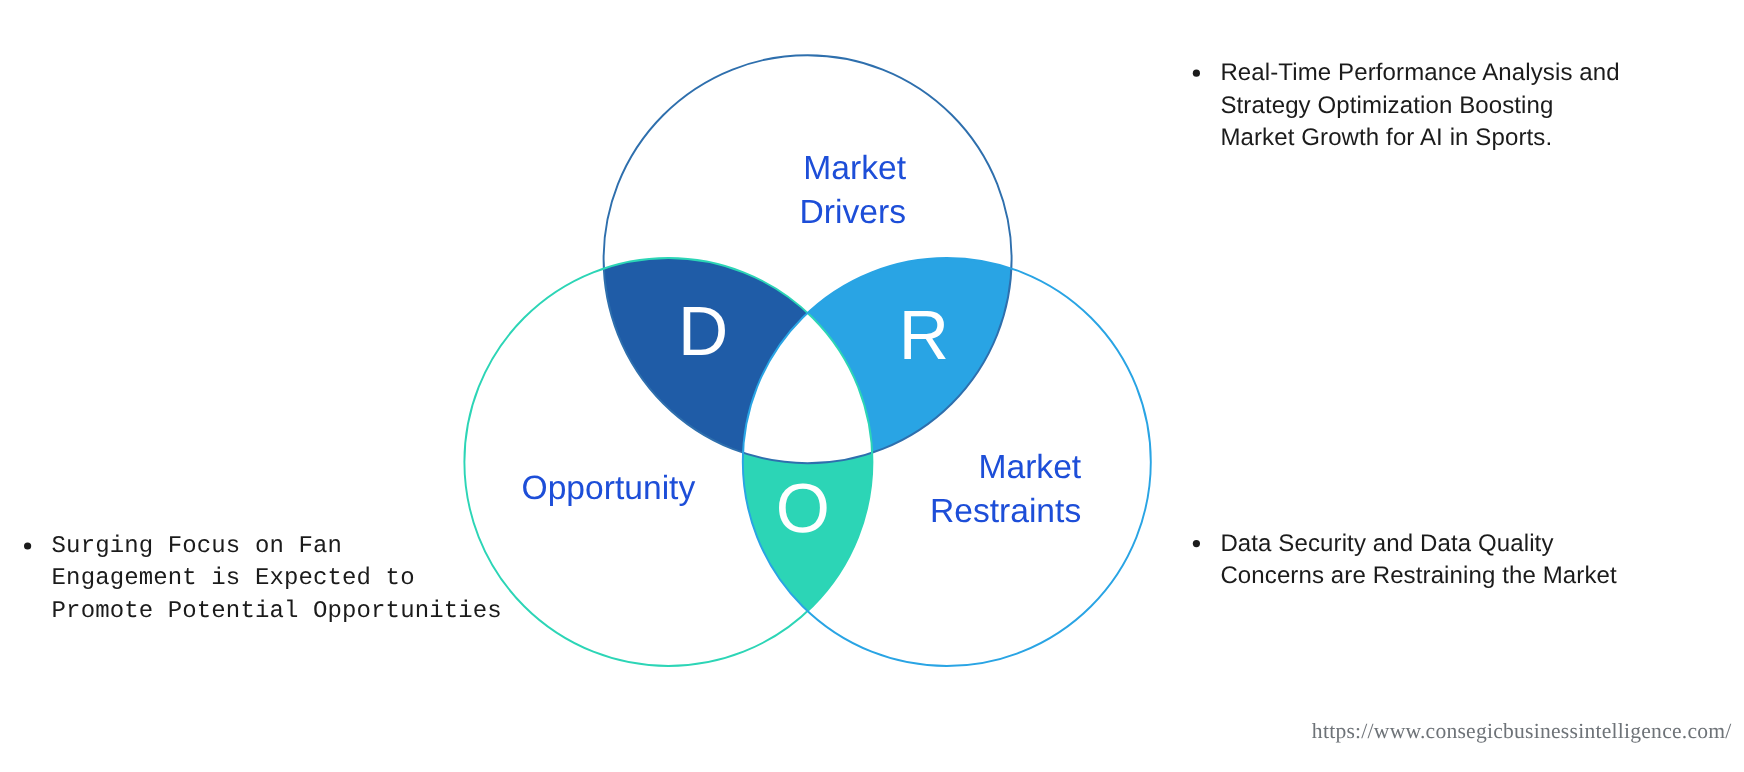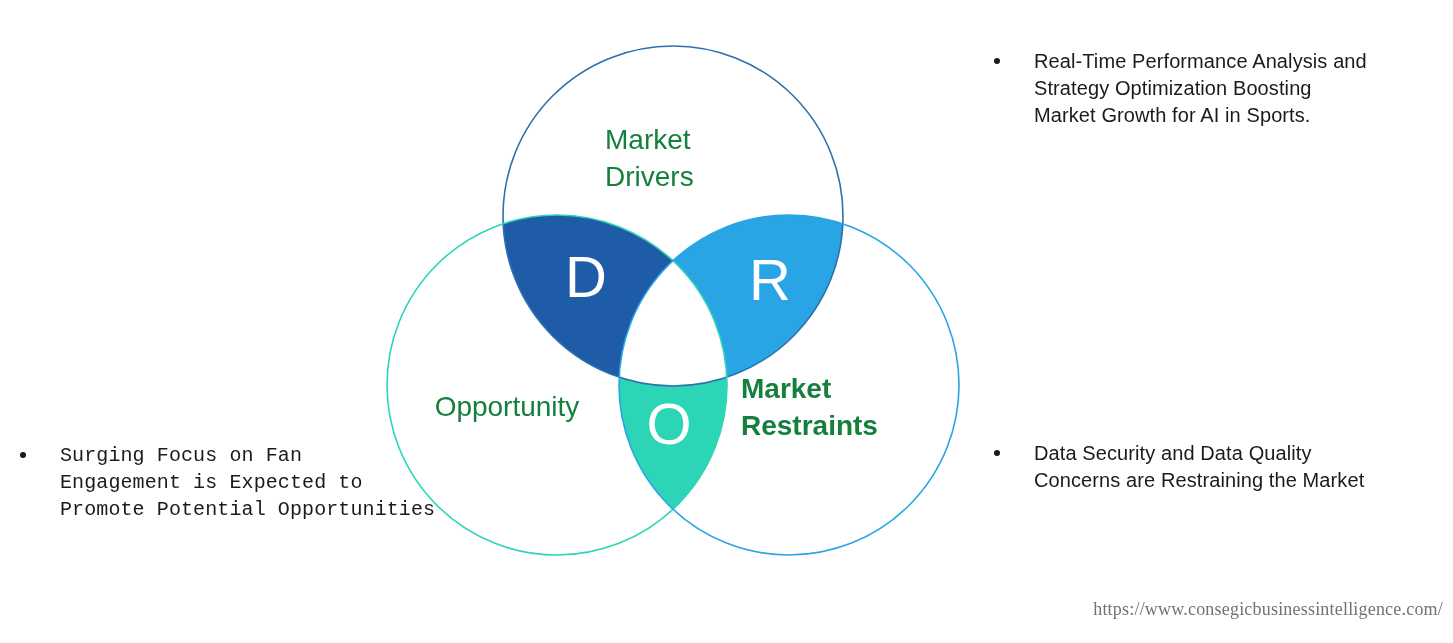--- a/index.html
+++ b/index.html
@@ -25,31 +25,31 @@
     transform: translate(-50%, -50%);
     color: #ffffff;
     font-size: 58px;
     font-weight: 400;
     line-height: 1;
     user-select: none;
   }
   .circle-label {
     position: absolute;
     transform: translate(-50%, -50%);
-    color: #15803d;
+    color: #1d4ed8;
     font-size: 28px;
     line-height: 37px;
-    text-align: left;
+    text-align: right;
   }
   .circle-label.nowrap { white-space: nowrap; }
   .bullet {
     position: absolute;
     display: flex;
     align-items: flex-start;
-    gap: 34px;
+    gap: 17px;
   }
   .bullet-dot {
     width: 6px;
     height: 6px;
     margin-top: 10px;
     border-radius: 50%;
     background: #1b1b1b;
     flex: 0 0 auto;
   }
   .bullet-text {
@@ -105,21 +105,21 @@
     <circle cx="557" cy="385" r="170" fill="none" stroke-width="1.6" stroke="#2CD5B6"></circle>
     <circle cx="789" cy="385" r="170" fill="none" stroke-width="1.6" stroke="#29A4E4"></circle>
   </svg>
 
   <div class="venn-letter" style="left:586px; top:277px;">D</div>
   <div class="venn-letter" style="left:770px; top:280px;">R</div>
   <div class="venn-letter" style="left:669px; top:424px;">O</div>
 
   <div class="circle-label" style="left:680px; top:158px; width:150px;">Market Drivers</div>
   <div class="circle-label nowrap" style="left:507px; top:406px;">Opportunity</div>
-  <div class="circle-label" style="left:821px; top:407px; width:160px;font-weight:bold;">Market Restraints</div>
+  <div class="circle-label" style="left:821px; top:407px; width:160px;">Market Restraints</div>
 
   <div class="bullet" style="left:994px; top:48px;">
     <div class="bullet-dot"></div>
     <div class="bullet-text">
       <div class="bullet-line">Real-Time Performance Analysis and</div>
       <div class="bullet-line">Strategy Optimization Boosting</div>
       <div class="bullet-line">Market Growth for AI in Sports.</div>
     </div>
   </div>
 

